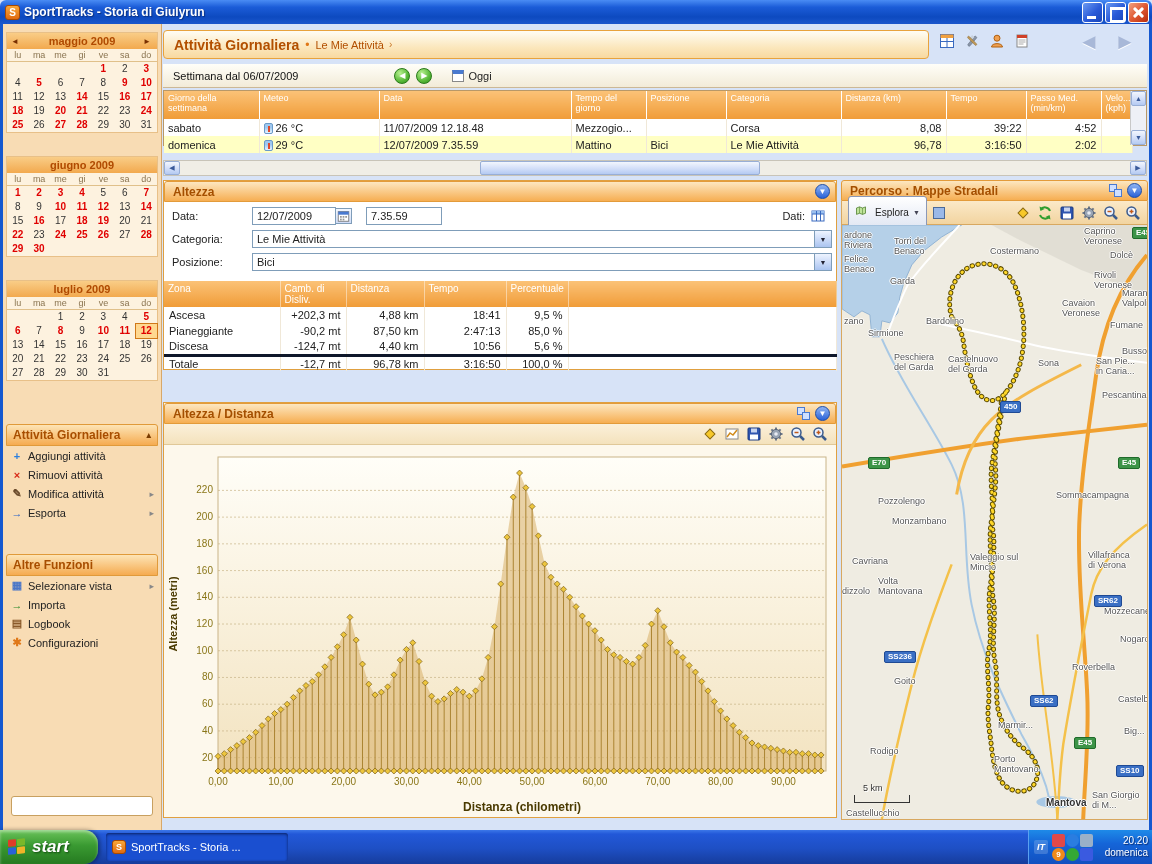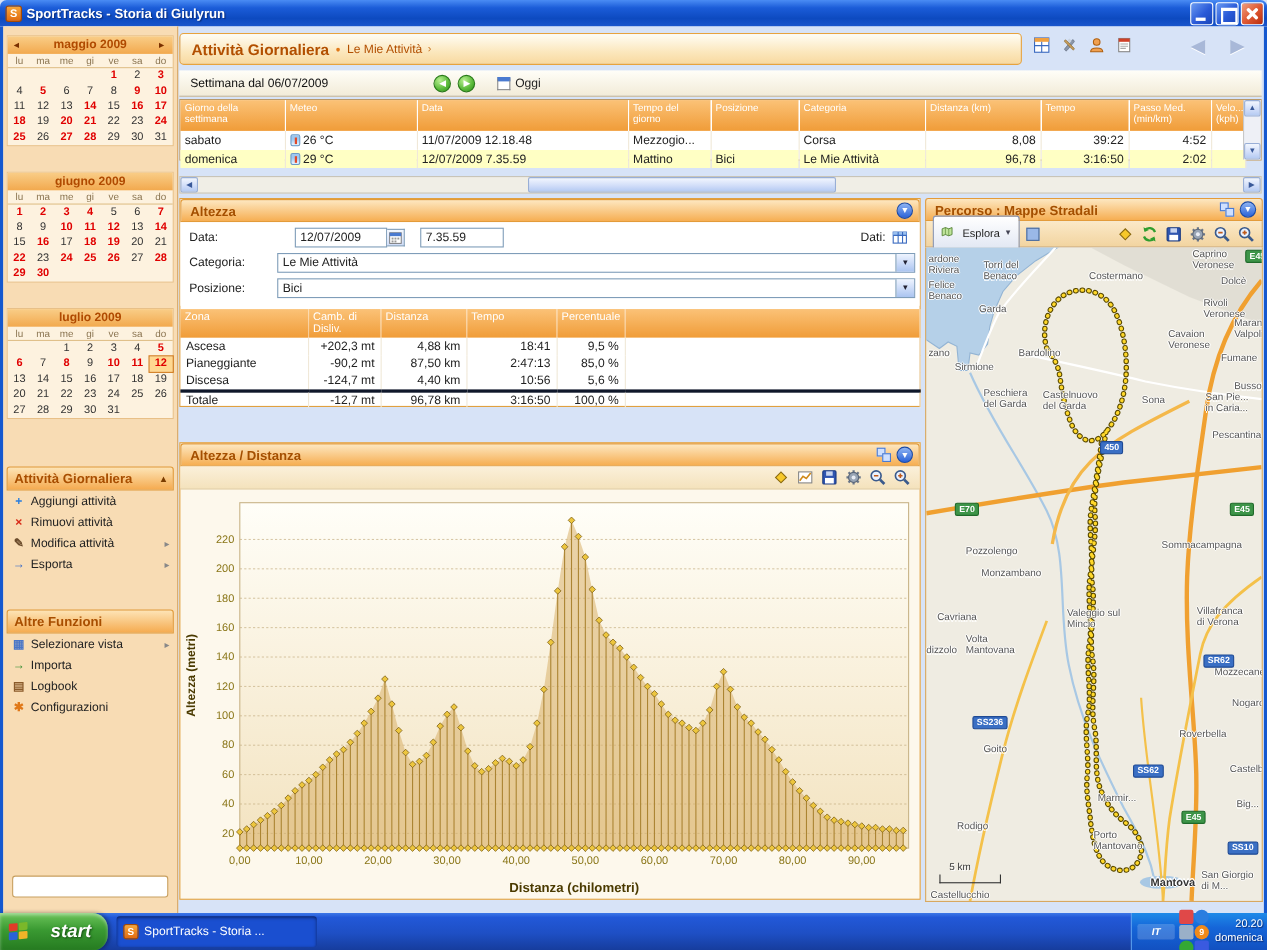--- a/index.html
+++ b/index.html
@@ -110,21 +110,21 @@
     background:linear-gradient(#8fb4f2,#2a62d8);display:flex;align-items:center;justify-content:center;}
   .tile-icon{position:relative;width:13px;height:13px;}
   .tile-icon::before{content:"";position:absolute;left:0;top:0;width:6px;height:6px;border:1px solid #4a7ad0;background:#cfe0ff;}
   .tile-icon::after{content:"";position:absolute;right:0;bottom:0;width:6px;height:6px;border:1px solid #4a7ad0;background:#cfe0ff;}
 
   .leftcol{position:absolute;left:160px;top:156px;width:674px;height:638px;}
   .panel1{position:absolute;left:0;top:0;width:674px;height:190px;background:#fff;border:1px solid #e0a040;}
   .alt-body{position:absolute;left:0;top:21px;right:0;height:76px;background:#fff;padding:5px 4px 0 8px;}
   .form-row{display:flex;align-items:center;height:18px;margin-bottom:5px;}
   .form-label{width:80px;font-size:11px;color:#222;}
-  .tb{border:1px solid #7f9db9;background:#fff;height:18px;font-size:11px;padding:0 4px;display:flex;align-items:center;margin-left:16px;}
+  .tb{border:1px solid #7f9db9;background:#fff;height:18px;font-size:11px;padding:0 4px;display:flex;align-items:center;}
   .tb.date{width:84px;} .tb.time{width:76px;margin-left:14px;}
   .pick-btn{width:19px;height:18px;border:1px solid #7f9db9;border-left:none;background:linear-gradient(#f4f8ff,#cfdcf8);
     display:flex;align-items:center;justify-content:center;}
   .pick-btn svg{width:13px;height:13px;}
   .dd-box{flex:1;max-width:583px;border:1px solid #7f9db9;background:#fff;height:18px;display:flex;align-items:center;}
   .dd-box .val{flex:1;padding:0 4px;font-size:11px;}
   .dd{width:17px;height:100%;background:linear-gradient(#eef4ff,#cddcf8 50%,#aac4f0);border-left:1px solid #7f9db9;
     display:flex;align-items:center;justify-content:center;font-size:7px;color:#223;}
   .dati-wrap{margin-left:auto;display:flex;align-items:center;gap:5px;padding-right:6px;}
 
@@ -165,32 +165,32 @@
 
   .ytick,.xtick{font-size:10px;fill:#8a7618;}
   .xtitle{font-size:12px;font-weight:bold;fill:#4a3a00;}
   .ytitle{font-size:11px;font-weight:bold;fill:#4a3a00;}
 
   
   .taskbar{position:absolute;left:0;right:0;bottom:0;height:34px;
     background:linear-gradient(#3c77e8,#2258d8 12%,#1e4fc4 55%,#163c9c);}
   .startbtn{position:absolute;left:0;top:0;height:34px;width:98px;border-radius:0 14px 14px 0;
     background:linear-gradient(#6cc45a,#3a9a32 45%,#257a20);box-shadow:inset 0 2px 3px rgba(255,255,255,.4),2px 0 4px rgba(0,0,0,.4);
-    display:flex;align-items:center;gap:20px;padding:0 14px 0 8px;}
+    display:flex;align-items:center;gap:6px;padding:0 14px 0 8px;}
   .startbtn .lbl{color:#fff;font-weight:bold;font-style:italic;font-size:17px;text-shadow:1px 1px 2px #134a10;}
   .flag{width:18px;height:16px;display:grid;grid-template-columns:8px 8px;grid-template-rows:7px 7px;gap:1px;transform:skewY(-6deg);}
   .flag span{border-radius:1px;}
   .taskitem{position:absolute;left:106px;top:3px;width:182px;height:28px;border-radius:3px;
     background:#1a4fd0;box-shadow:inset 0 1px 3px rgba(0,0,20,.6);display:flex;align-items:center;gap:5px;padding:0 6px;}
   .taskitem .ticon{width:14px;height:14px;border-radius:3px;background:linear-gradient(#f9a83a,#e06a10);
     border:1px solid #a84a00;color:#fff;font-weight:bold;font-size:9px;line-height:12px;text-align:center;}
   .taskitem .tlabel{color:#fff;font-size:11px;white-space:nowrap;overflow:hidden;}
   .tray{position:absolute;right:0;top:0;bottom:0;width:124px;background:linear-gradient(#1e8ae8,#1565d8 40%,#1250c0);
     border-left:1px solid #5aa0f0;display:flex;align-items:center;padding:0 4px 0 5px;gap:4px;}
-  .lang{color:#fff;font-size:9px;font-weight:bold;background:rgba(255,255,255,.18);padding:2px 13px;border-radius:2px;font-style:italic;}
+  .lang{color:#fff;font-size:9px;font-weight:bold;background:rgba(255,255,255,.18);padding:2px 3px;border-radius:2px;font-style:italic;}
   .trayicons{width:46px;display:flex;flex-wrap:wrap;gap:1px;}
   .trayicons span{width:13px;height:13px;display:inline-block;}
   .trayicons .ci{border-radius:50%;} .trayicons .sq{border-radius:2px;}
   .trayicons .g{color:#fff;font-size:8px;font-weight:bold;text-align:center;line-height:13px;}
   .clockbox{margin-left:auto;text-align:right;color:#fff;font-size:10px;line-height:12px;text-shadow:1px 1px 1px #0a2a70;}
 </style>
 </head>
 <body>
 
 <div class="screen">

